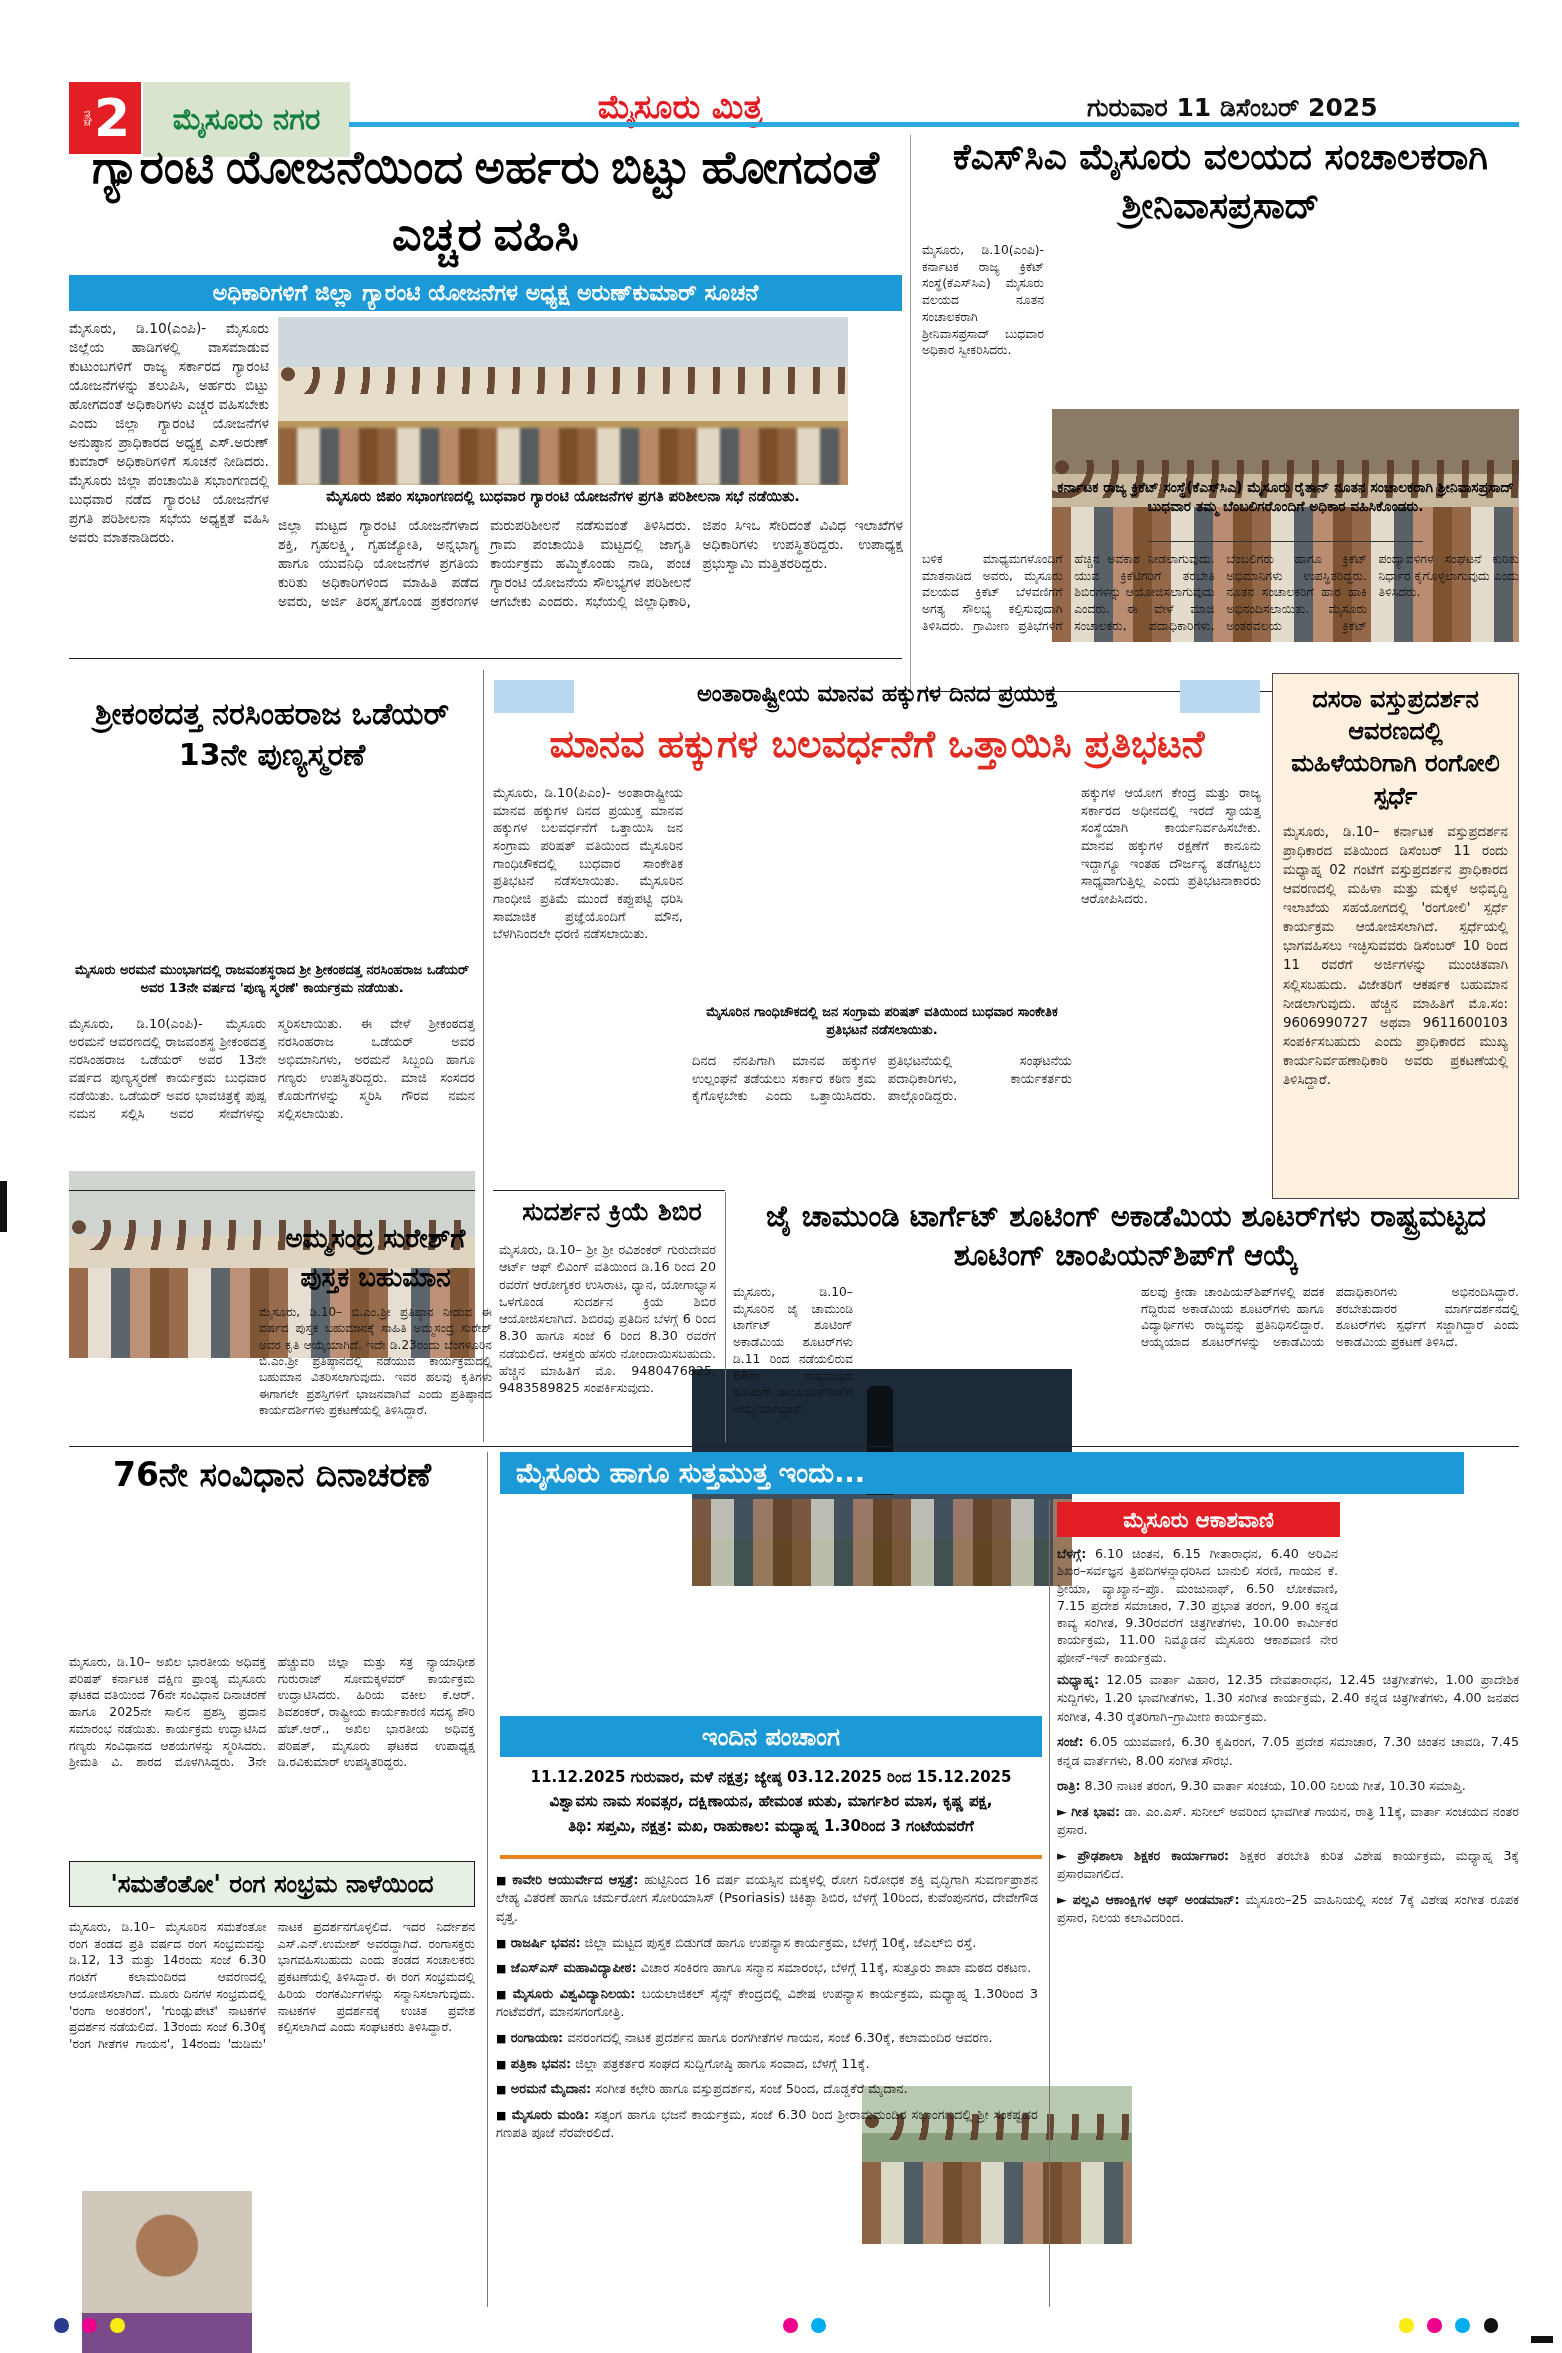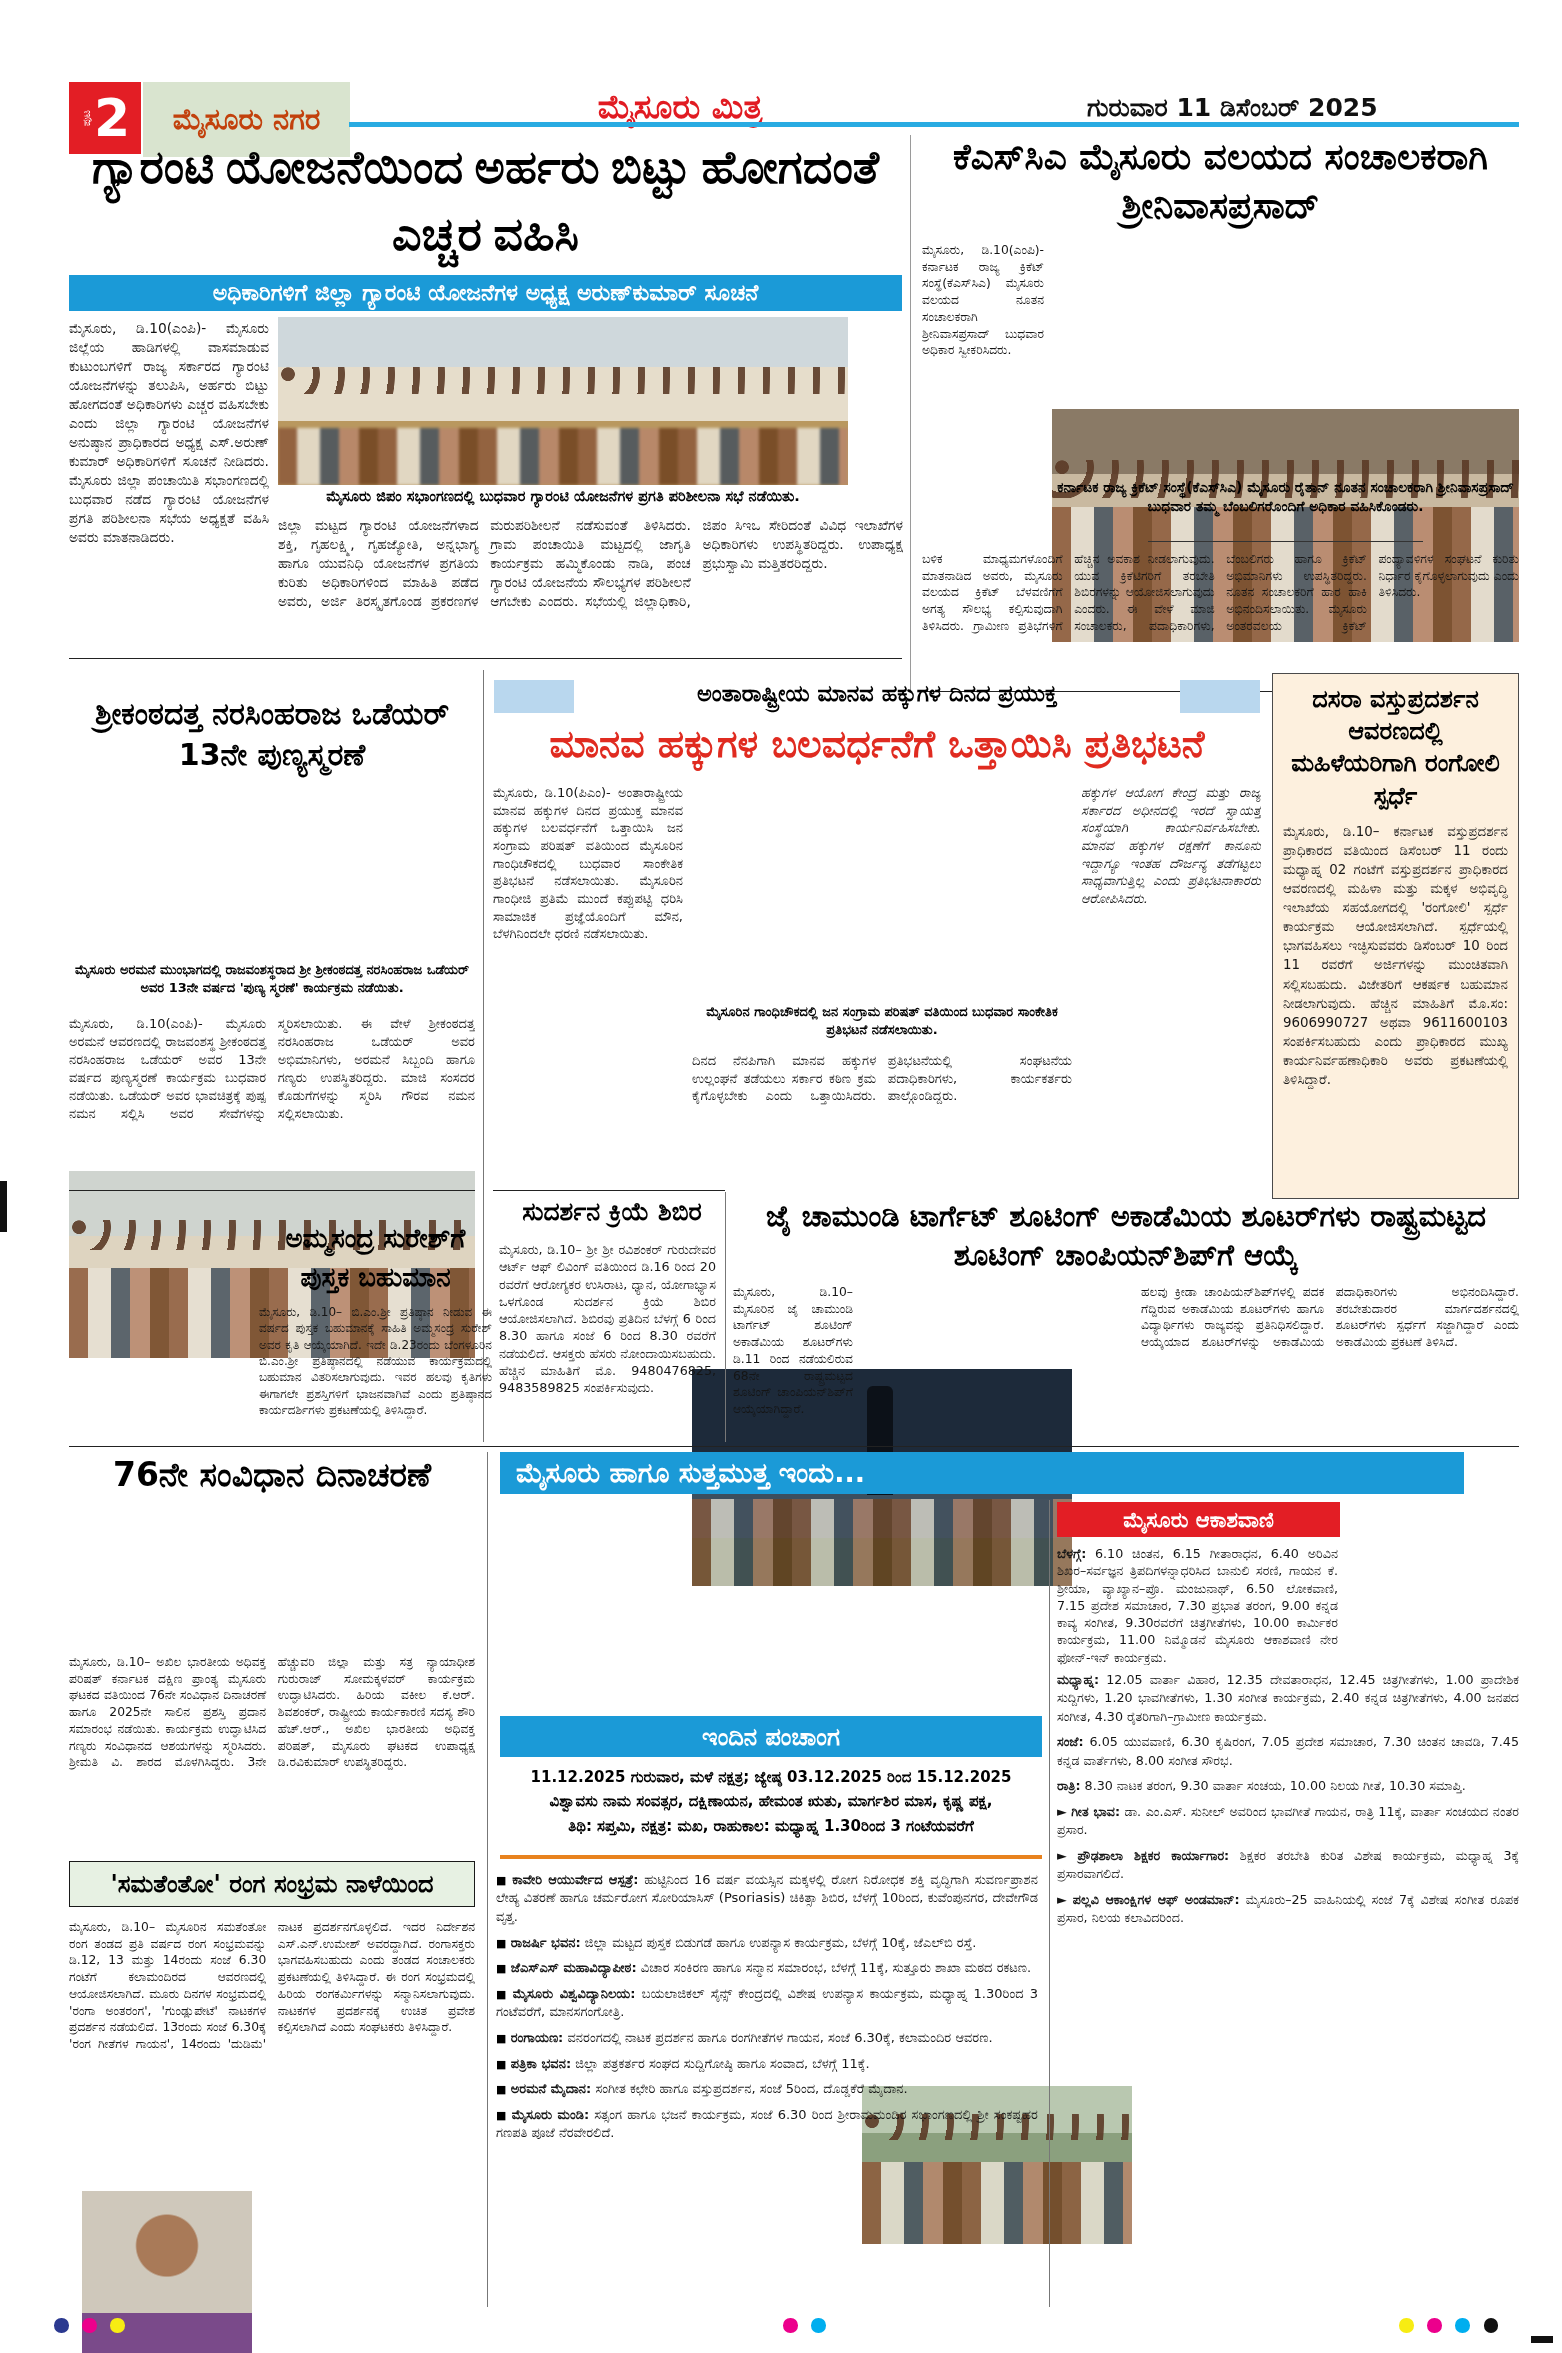--- a/index.html
+++ b/index.html
@@ -35,21 +35,21 @@
 </head>
 <body>
 
 <div class="page">
 
   <div class="abs" style="left:69px;top:82px;width:72px;height:72px;background:#e31e25;color:#fff;display:flex;align-items:center;justify-content:center;">
     <span style="writing-mode:vertical-rl;transform:rotate(180deg);font-size:11px;margin-right:1.4px;">ಪುಟ</span>
     <span style="font-size:52px;font-weight:700;line-height:1;">2</span>
   </div>
   <div class="abs" style="left:143px;top:82px;width:207px;height:75px;background:#d9e4cf;display:flex;align-items:center;justify-content:center;">
-    <span style="font-size:29px;font-weight:700;color:#c2410c;">ಮೈಸೂರು ನಗರ</span>
+    <span style="font-size:29px;font-weight:700;color:#15803d;">ಮೈಸೂರು ನಗರ</span>
   </div>
   <div class="abs" style="left:477px;top:87px;width:406px;font-size:33px;font-weight:700;color:#e11b22;text-align:center;">ಮೈಸೂರು ಮಿತ್ರ</div>
   <div class="abs" style="left:1087px;top:93px;width:432px;font-size:25px;font-weight:700;text-align:left;padding-right:43px;box-sizing:border-box;">ಗುರುವಾರ 11 ಡಿಸೆಂಬರ್ 2025</div>
   <div class="abs" style="left:349px;top:122px;width:1170px;height:5px;background:#29abe2;"></div>
 
   <div class="abs hl" style="left:69px;top:135px;width:833px;font-size:46px;line-height:1.45;font-family:Liberation Serif, serif;">ಗ್ಯಾರಂಟಿ ಯೋಜನೆಯಿಂದ ಅರ್ಹರು ಬಿಟ್ಟು ಹೋಗದಂತೆ ಎಚ್ಚರ ವಹಿಸಿ</div>
   <div class="abs bar-blue" style="left:69px;top:275px;width:833px;height:36px;font-size:22px;text-align:center;line-height:36px;">ಅಧಿಕಾರಿಗಳಿಗೆ ಜಿಲ್ಲಾ ಗ್ಯಾರಂಟಿ ಯೋಜನೆಗಳ ಅಧ್ಯಕ್ಷ ಅರುಣ್‌ಕುಮಾರ್ ಸೂಚನೆ</div>
 
   <div class="abs body-txt" style="left:69px;top:319px;width:200px;height:330px;overflow:hidden;">ಮೈಸೂರು, ಡಿ.10(ಎಂಪಿ)- ಮೈಸೂರು ಜಿಲ್ಲೆಯ ಹಾಡಿಗಳಲ್ಲಿ ವಾಸಮಾಡುವ ಕುಟುಂಬಗಳಿಗೆ ರಾಜ್ಯ ಸರ್ಕಾರದ ಗ್ಯಾರಂಟಿ ಯೋಜನೆಗಳನ್ನು ತಲುಪಿಸಿ, ಅರ್ಹರು ಬಿಟ್ಟು ಹೋಗದಂತೆ ಅಧಿಕಾರಿಗಳು ಎಚ್ಚರ ವಹಿಸಬೇಕು ಎಂದು ಜಿಲ್ಲಾ ಗ್ಯಾರಂಟಿ ಯೋಜನೆಗಳ ಅನುಷ್ಠಾನ ಪ್ರಾಧಿಕಾರದ ಅಧ್ಯಕ್ಷ ಎಸ್.ಅರುಣ್ ಕುಮಾರ್ ಅಧಿಕಾರಿಗಳಿಗೆ ಸೂಚನೆ ನೀಡಿದರು. ಮೈಸೂರು ಜಿಲ್ಲಾ ಪಂಚಾಯಿತಿ ಸಭಾಂಗಣದಲ್ಲಿ ಬುಧವಾರ ನಡೆದ ಗ್ಯಾರಂಟಿ ಯೋಜನೆಗಳ ಪ್ರಗತಿ ಪರಿಶೀಲನಾ ಸಭೆಯ ಅಧ್ಯಕ್ಷತೆ ವಹಿಸಿ ಅವರು ಮಾತನಾಡಿದರು.</div>
   <div class="abs photo" style="left:278px;top:317px;width:570px;height:168px;background:linear-gradient(180deg,#cfd8dc 0 30%,#e6ddcb 30% 62%,#b9985f 62% 100%);">
@@ -86,21 +86,21 @@
   <div class="abs kickbox" style="left:1180px;top:680px;width:80px;height:33px;"></div>
   <div class="abs hl" style="left:493px;top:722px;width:768px;font-size:38px;color:#e02b20;">ಮಾನವ ಹಕ್ಕುಗಳ ಬಲವರ್ಧನೆಗೆ ಒತ್ತಾಯಿಸಿ ಪ್ರತಿಭಟನೆ</div>
   <div class="abs hl" style="left:580px;top:680px;width:594px;font-size:22.5px;">ಅಂತಾರಾಷ್ಟ್ರೀಯ ಮಾನವ ಹಕ್ಕುಗಳ ದಿನದ ಪ್ರಯುಕ್ತ</div>
   <div class="abs small-txt" style="left:493px;top:784px;width:190px;height:391px;overflow:hidden;font-size:13px;">ಮೈಸೂರು, ಡಿ.10(ಪಿಎಂ)- ಅಂತಾರಾಷ್ಟ್ರೀಯ ಮಾನವ ಹಕ್ಕುಗಳ ದಿನದ ಪ್ರಯುಕ್ತ ಮಾನವ ಹಕ್ಕುಗಳ ಬಲವರ್ಧನೆಗೆ ಒತ್ತಾಯಿಸಿ ಜನ ಸಂಗ್ರಾಮ ಪರಿಷತ್ ವತಿಯಿಂದ ಮೈಸೂರಿನ ಗಾಂಧಿಚೌಕದಲ್ಲಿ ಬುಧವಾರ ಸಾಂಕೇತಿಕ ಪ್ರತಿಭಟನೆ ನಡೆಸಲಾಯಿತು. ಮೈಸೂರಿನ ಗಾಂಧೀಜಿ ಪ್ರತಿಮೆ ಮುಂದೆ ಕಪ್ಪುಪಟ್ಟಿ ಧರಿಸಿ ಸಾಮಾಜಿಕ ಪ್ರಜ್ಞೆಯೊಂದಿಗೆ ಮೌನ, ಬೆಳಗಿನಿಂದಲೇ ಧರಣಿ ನಡೆಸಲಾಯಿತು.</div>
   <div class="abs photo" style="left:692px;top:781px;width:380px;height:217px;background:linear-gradient(180deg,#1d2a3a 0 45%,#3c4f5e 45% 78%,#33512f 78% 100%);">
     <div class="abs" style="left:46%;top:8%;width:26px;height:109px;background:#0c1118;border-radius:5.8px 5.8px 0 0;"></div>
     <div class="crowd" style="height:40%;opacity:.75;"></div>
   </div>
   <div class="abs cap" style="left:692px;top:1003px;width:380px;font-size:13px;line-height:1.4;">ಮೈಸೂರಿನ ಗಾಂಧಿಚೌಕದಲ್ಲಿ ಜನ ಸಂಗ್ರಾಮ ಪರಿಷತ್ ವತಿಯಿಂದ ಬುಧವಾರ ಸಾಂಕೇತಿಕ ಪ್ರತಿಭಟನೆ ನಡೆಸಲಾಯಿತು.</div>
   <div class="abs small-txt cols2" style="left:692px;top:1052px;width:380px;height:122px;overflow:hidden;font-size:13px;">ದಿನದ ನೆನಪಿಗಾಗಿ ಮಾನವ ಹಕ್ಕುಗಳ ಉಲ್ಲಂಘನೆ ತಡೆಯಲು ಸರ್ಕಾರ ಕಠಿಣ ಕ್ರಮ ಕೈಗೊಳ್ಳಬೇಕು ಎಂದು ಒತ್ತಾಯಿಸಿದರು. ಪ್ರತಿಭಟನೆಯಲ್ಲಿ ಸಂಘಟನೆಯ ಪದಾಧಿಕಾರಿಗಳು, ಕಾರ್ಯಕರ್ತರು ಪಾಲ್ಗೊಂಡಿದ್ದರು.</div>
-  <div class="abs small-txt" style="left:1081px;top:784px;width:180px;height:391px;overflow:hidden;font-size:13px;font-style:italic;">ಹಕ್ಕುಗಳ ಆಯೋಗ ಕೇಂದ್ರ ಮತ್ತು ರಾಜ್ಯ ಸರ್ಕಾರದ ಅಧೀನದಲ್ಲಿ ಇರದೆ ಸ್ವಾಯತ್ತ ಸಂಸ್ಥೆಯಾಗಿ ಕಾರ್ಯನಿರ್ವಹಿಸಬೇಕು. ಮಾನವ ಹಕ್ಕುಗಳ ರಕ್ಷಣೆಗೆ ಕಾನೂನು ಇದ್ದಾಗ್ಯೂ ಇಂತಹ ದೌರ್ಜನ್ಯ ತಡೆಗಟ್ಟಲು ಸಾಧ್ಯವಾಗುತ್ತಿಲ್ಲ ಎಂದು ಪ್ರತಿಭಟನಾಕಾರರು ಆರೋಪಿಸಿದರು.</div>
+  <div class="abs small-txt" style="left:1081px;top:784px;width:180px;height:391px;overflow:hidden;font-size:13px;">ಹಕ್ಕುಗಳ ಆಯೋಗ ಕೇಂದ್ರ ಮತ್ತು ರಾಜ್ಯ ಸರ್ಕಾರದ ಅಧೀನದಲ್ಲಿ ಇರದೆ ಸ್ವಾಯತ್ತ ಸಂಸ್ಥೆಯಾಗಿ ಕಾರ್ಯನಿರ್ವಹಿಸಬೇಕು. ಮಾನವ ಹಕ್ಕುಗಳ ರಕ್ಷಣೆಗೆ ಕಾನೂನು ಇದ್ದಾಗ್ಯೂ ಇಂತಹ ದೌರ್ಜನ್ಯ ತಡೆಗಟ್ಟಲು ಸಾಧ್ಯವಾಗುತ್ತಿಲ್ಲ ಎಂದು ಪ್ರತಿಭಟನಾಕಾರರು ಆರೋಪಿಸಿದರು.</div>
 
   <div class="abs" style="left:1272px;top:673px;width:247px;height:526px;background:#fdf0de;border:1.4px solid #4a4a4a;box-sizing:border-box;padding:8.7px 10px;">
     <div class="hl" style="font-size:24px;line-height:1.35;margin-bottom:10px;">ದಸರಾ ವಸ್ತುಪ್ರದರ್ಶನ ಆವರಣದಲ್ಲಿ ಮಹಿಳೆಯರಿಗಾಗಿ ರಂಗೋಲಿ ಸ್ಪರ್ಧೆ</div>
     <div class="small-txt" style="font-size:13.4px;line-height:1.42;">ಮೈಸೂರು, ಡಿ.10– ಕರ್ನಾಟಕ ವಸ್ತುಪ್ರದರ್ಶನ ಪ್ರಾಧಿಕಾರದ ವತಿಯಿಂದ ಡಿಸೆಂಬರ್ 11 ರಂದು ಮಧ್ಯಾಹ್ನ 02 ಗಂಟೆಗೆ ವಸ್ತುಪ್ರದರ್ಶನ ಪ್ರಾಧಿಕಾರದ ಆವರಣದಲ್ಲಿ ಮಹಿಳಾ ಮತ್ತು ಮಕ್ಕಳ ಅಭಿವೃದ್ಧಿ ಇಲಾಖೆಯ ಸಹಯೋಗದಲ್ಲಿ 'ರಂಗೋಲಿ' ಸ್ಪರ್ಧೆ ಕಾರ್ಯಕ್ರಮ ಆಯೋಜಿಸಲಾಗಿದೆ. ಸ್ಪರ್ಧೆಯಲ್ಲಿ ಭಾಗವಹಿಸಲು ಇಚ್ಛಿಸುವವರು ಡಿಸೆಂಬರ್ 10 ರಿಂದ 11 ರವರೆಗೆ ಅರ್ಜಿಗಳನ್ನು ಮುಂಚಿತವಾಗಿ ಸಲ್ಲಿಸಬಹುದು. ವಿಜೇತರಿಗೆ ಆಕರ್ಷಕ ಬಹುಮಾನ ನೀಡಲಾಗುವುದು. ಹೆಚ್ಚಿನ ಮಾಹಿತಿಗೆ ಮೊ.ಸಂ: 9606990727 ಅಥವಾ 9611600103 ಸಂಪರ್ಕಿಸಬಹುದು ಎಂದು ಪ್ರಾಧಿಕಾರದ ಮುಖ್ಯ ಕಾರ್ಯನಿರ್ವಹಣಾಧಿಕಾರಿ ಅವರು ಪ್ರಕಟಣೆಯಲ್ಲಿ ತಿಳಿಸಿದ್ದಾರೆ.</div>
   </div>
 
   <div class="abs hrule" style="left:493px;top:1190px;width:232px;"></div>
   <div class="abs hl" style="left:499px;top:1197px;width:226px;font-size:25px;">ಸುದರ್ಶನ ಕ್ರಿಯೆ ಶಿಬಿರ</div>
   <div class="abs small-txt" style="left:499px;top:1241px;width:217px;height:197px;overflow:hidden;font-size:12.7px;">ಮೈಸೂರು, ಡಿ.10– ಶ್ರೀ ಶ್ರೀ ರವಿಶಂಕರ್ ಗುರುದೇವರ ಆರ್ಟ್ ಆಫ್ ಲಿವಿಂಗ್ ವತಿಯಿಂದ ಡಿ.16 ರಿಂದ 20 ರವರೆಗೆ ಆರೋಗ್ಯಕರ ಉಸಿರಾಟ, ಧ್ಯಾನ, ಯೋಗಾಭ್ಯಾಸ ಒಳಗೊಂಡ ಸುದರ್ಶನ ಕ್ರಿಯೆ ಶಿಬಿರ ಆಯೋಜಿಸಲಾಗಿದೆ. ಶಿಬಿರವು ಪ್ರತಿದಿನ ಬೆಳಗ್ಗೆ 6 ರಿಂದ 8.30 ಹಾಗೂ ಸಂಜೆ 6 ರಿಂದ 8.30 ರವರೆಗೆ ನಡೆಯಲಿದೆ. ಆಸಕ್ತರು ಹೆಸರು ನೋಂದಾಯಿಸಬಹುದು. ಹೆಚ್ಚಿನ ಮಾಹಿತಿಗೆ ಮೊ. 9480476825, 9483589825 ಸಂಪರ್ಕಿಸುವುದು.</div>
   <div class="abs vrule" style="left:725px;top:1192px;height:250px;background:#777;"></div>

